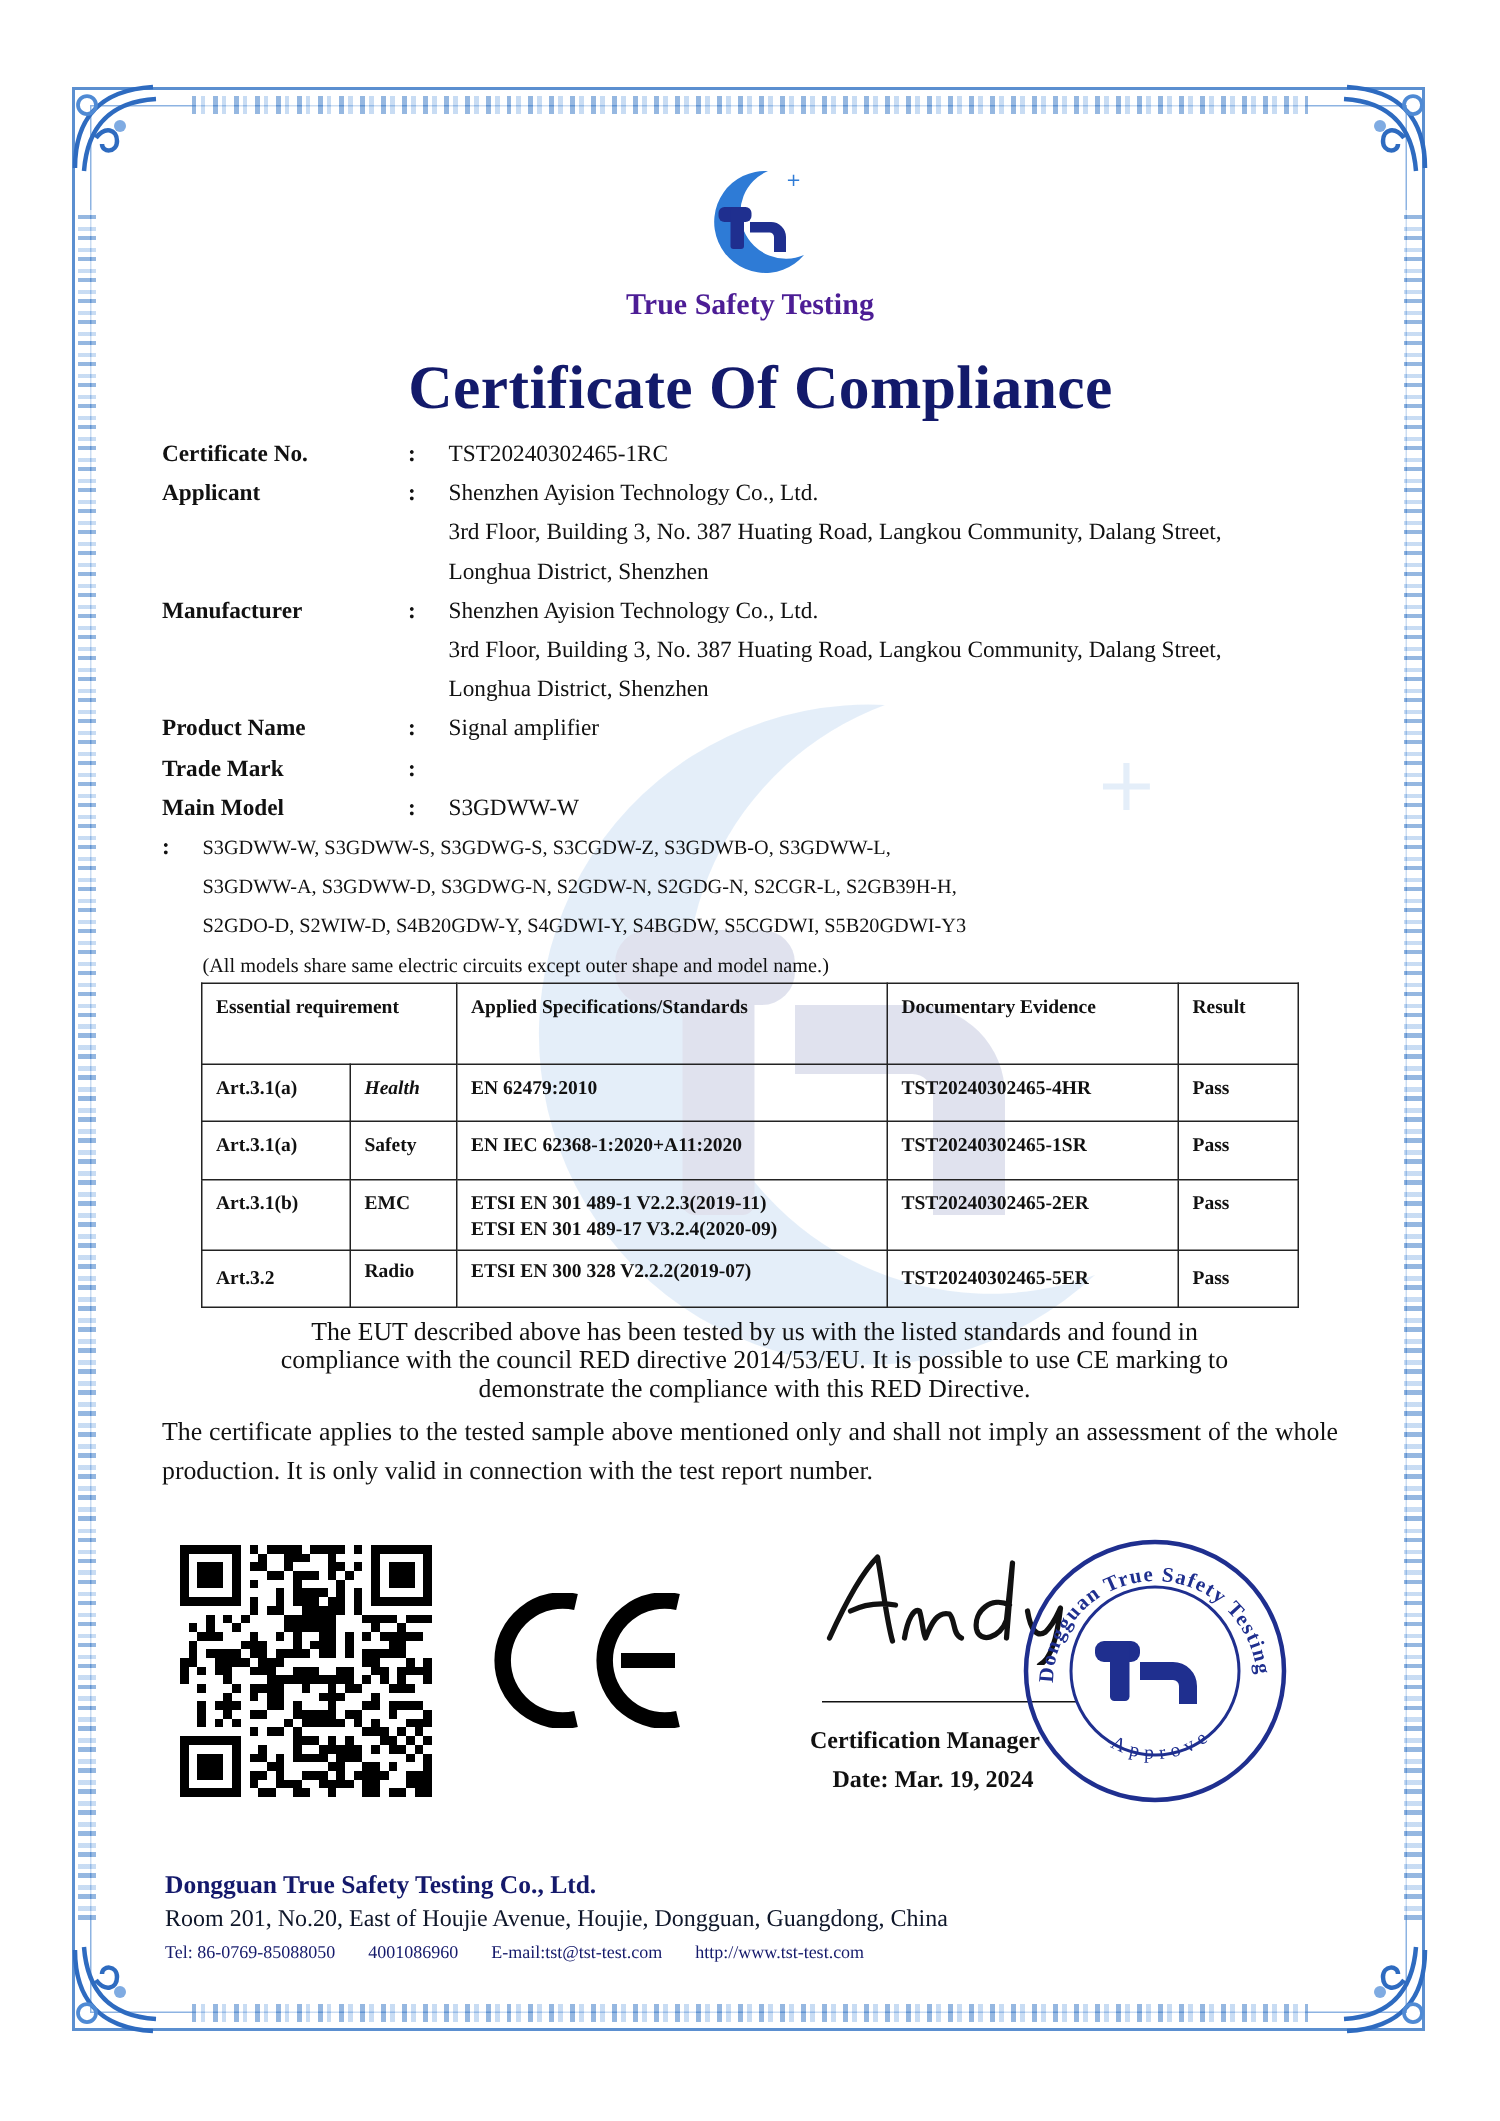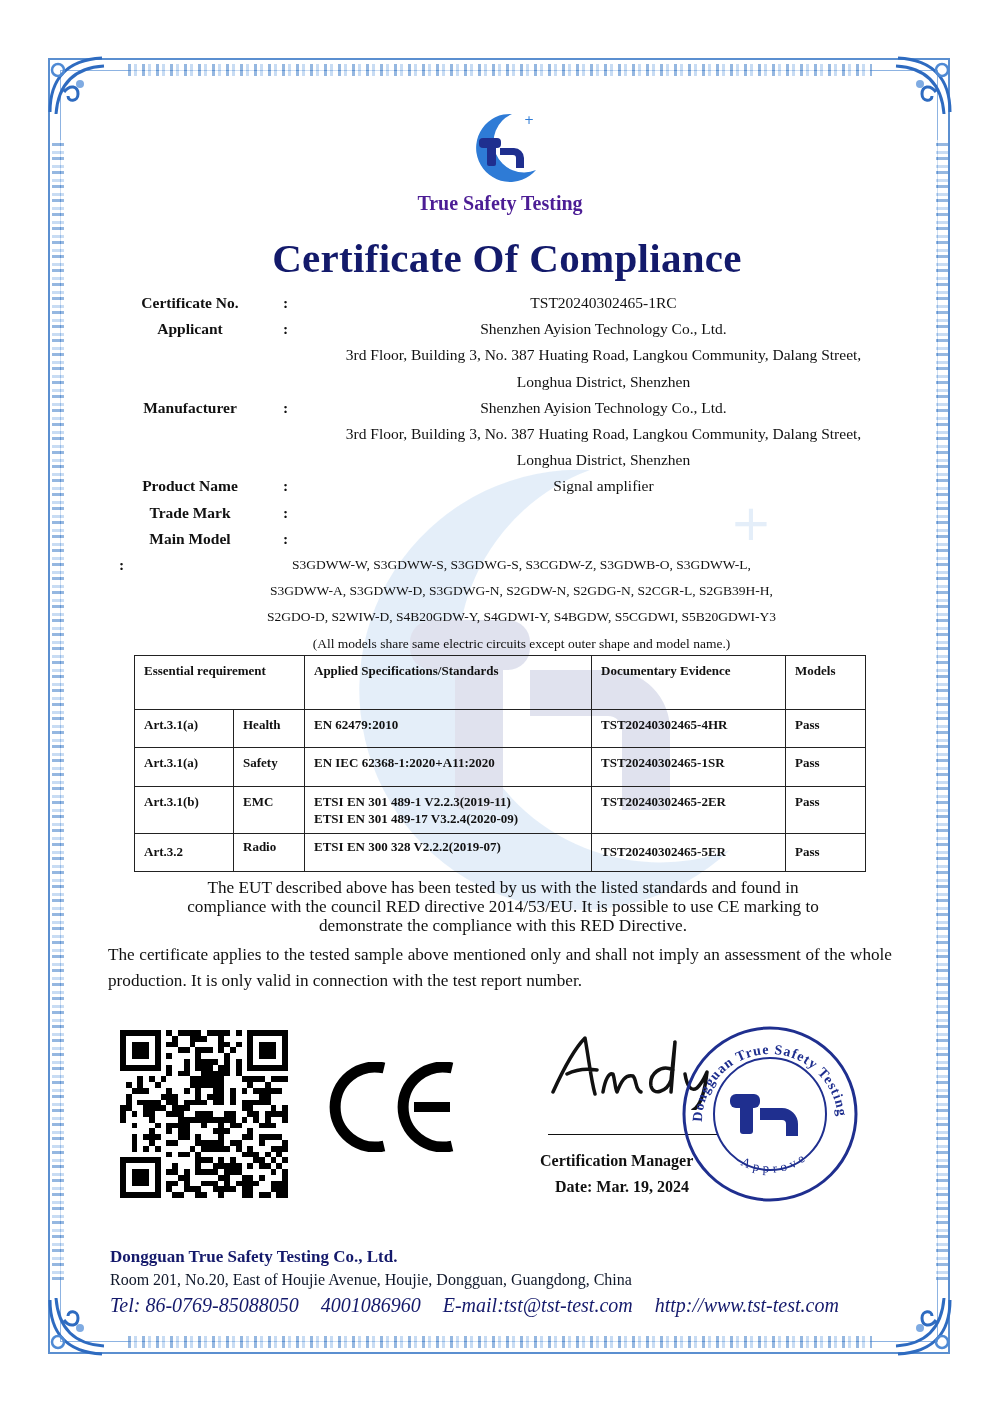--- a/index.html
+++ b/index.html
@@ -21,53 +21,53 @@
   .watermark { position: absolute; left: 260px; top: 430px; width: 560px; height: 480px; opacity: .14; }
 
   
   .logo { position: absolute; left: 462px; top: 108px; width: 80px; height: 80px; }
   .brand { position: absolute; left: 0; width: 1000px; top: 192px; text-align: center;
            font-size: 20px; color: #4c1d95; font-weight: bold; }
   .title { position: absolute; left: 0; width: 1014px; top: 234px; text-align: center;
            font-size: 41px; font-weight: bold; color: #131a6b; letter-spacing: 0.3px; }
 
   
-  .info { position: absolute; left: 108px; top: 290px; width: 800px; font-size: 15.5px; text-align: center; }
+  .info { position: absolute; left: 108px; top: 290px; width: 800px; font-size: 15.5px; }
   .row { display: flex; line-height: 26.2px; }
   .lbl { width: 164px; font-weight: bold; }
   .colon { width: 27px; font-weight: bold; }
   .val { flex: 1; }
   .val.small { font-size: 13.5px; }
 
   
   table.req { position: absolute; left: 134px; top: 655px; width: 732px; border-collapse: collapse;
               font-size: 13px; font-weight: bold; }
   table.req td { border: 1.5px solid #222; vertical-align: top; padding: 6px 9px 0 9px; line-height: 17px; }
-  .c1 { width: 80px; } .c2 { width: 52px; } .c3 { width: 268px; } .c4 { width: 175px; }
+  .c1 { width: 80px; } .c2 { width: 52px; font-style: italic; } .c3 { width: 268px; } .c4 { width: 175px; }
 
   
   .stmt1 { position: absolute; left: 108px; top: 878px; width: 790px; font-size: 17.2px; line-height: 19px; text-align: center; }
   .stmt2 { position: absolute; left: 108px; top: 942px; width: 784px; font-size: 17.2px; line-height: 26px;
            text-align: justify; text-align-last: left; }
 
   
   .qr { position: absolute; left: 120px; top: 1030px; width: 168px; height: 168px; }
   .ce { position: absolute; left: 328px; top: 1062px; width: 130px; height: 90px; }
 
   
   .sig { position: absolute; left: 545px; top: 1030px; width: 190px; height: 80px; }
   .sig-line { position: absolute; left: 548px; top: 1134px; width: 170px; border-top: 1.5px solid #111; }
   .sig-role { position: absolute; left: 540px; top: 1152px; font-size: 16px; font-weight: bold; }
   .sig-date { position: absolute; left: 555px; top: 1178px; font-size: 16px; font-weight: bold; }
   .stamp { position: absolute; left: 680px; top: 1024px; width: 180px; height: 180px; }
 
   
   .f-company { position: absolute; left: 110px; top: 1247px; font-size: 17px; font-weight: bold; color: #14196b; }
   .f-addr { position: absolute; left: 110px; top: 1271px; font-size: 16px; color: #0f172a; }
-  .f-contact { position: absolute; left: 110px; top: 1294px; font-size: 20px; color: #14196b; white-space: pre; font-style: italic; }
+  .f-contact { position: absolute; left: 110px; top: 1294px; font-size: 12px; color: #14196b; white-space: pre; }
   .f-contact span { margin-right: 22px; }
 </style>
 </head>
 <body>
 
 <div class="frame"></div>
 <div class="frame-inner"></div>
 <div class="frame-band" style="left:128px;top:64px;width:744px;height:12px;"></div>
 <div class="frame-band" style="left:128px;top:1336px;width:744px;height:12px;"></div>
 <div class="frame-band v" style="left:52px;top:140px;width:12px;height:1140px;"></div>
@@ -141,39 +141,40 @@
     <div class="colon">:</div>
     <div class="val">Signal amplifier</div>
   </div>
   <div class="row">
     <div class="lbl">Trade Mark</div>
     <div class="colon">:</div>
   </div>
   <div class="row">
     <div class="lbl">Main Model</div>
     <div class="colon">:</div>
+    <div class="val">S3GDWW-W</div>
   </div>
   <div class="row">
     <div class="colon">:</div>
     <div class="val small">
       <div>S3GDWW-W, S3GDWW-S, S3GDWG-S, S3CGDW-Z, S3GDWB-O, S3GDWW-L,</div>
       <div>S3GDWW-A, S3GDWW-D, S3GDWG-N, S2GDW-N, S2GDG-N, S2CGR-L, S2GB39H-H,</div>
       <div>S2GDO-D, S2WIW-D, S4B20GDW-Y, S4GDWI-Y, S4BGDW, S5CGDWI, S5B20GDWI-Y3</div>
       <div class="paren" style="white-space:nowrap">(All models share same electric circuits except outer shape and model name.)</div>
     </div>
   </div>
 </div>
 
 <table class="req">
   <tbody>
       <tr style="height:54px">
     <td colspan="2">Essential requirement</td>
     <td class="c3">Applied Specifications/Standards</td>
     <td class="c4">Documentary Evidence</td>
-    <td>Models</td>
+    <td>Result</td>
   </tr>
   <tr style="height:38px">
     <td class="c1">Art.3.1(a)</td>
     <td class="c2">Health</td>
     <td>EN 62479:2010</td>
     <td>TST20240302465-4HR</td>
     <td>Pass</td>
   </tr>
   <tr style="height:39px">
     <td>Art.3.1(a)</td>

